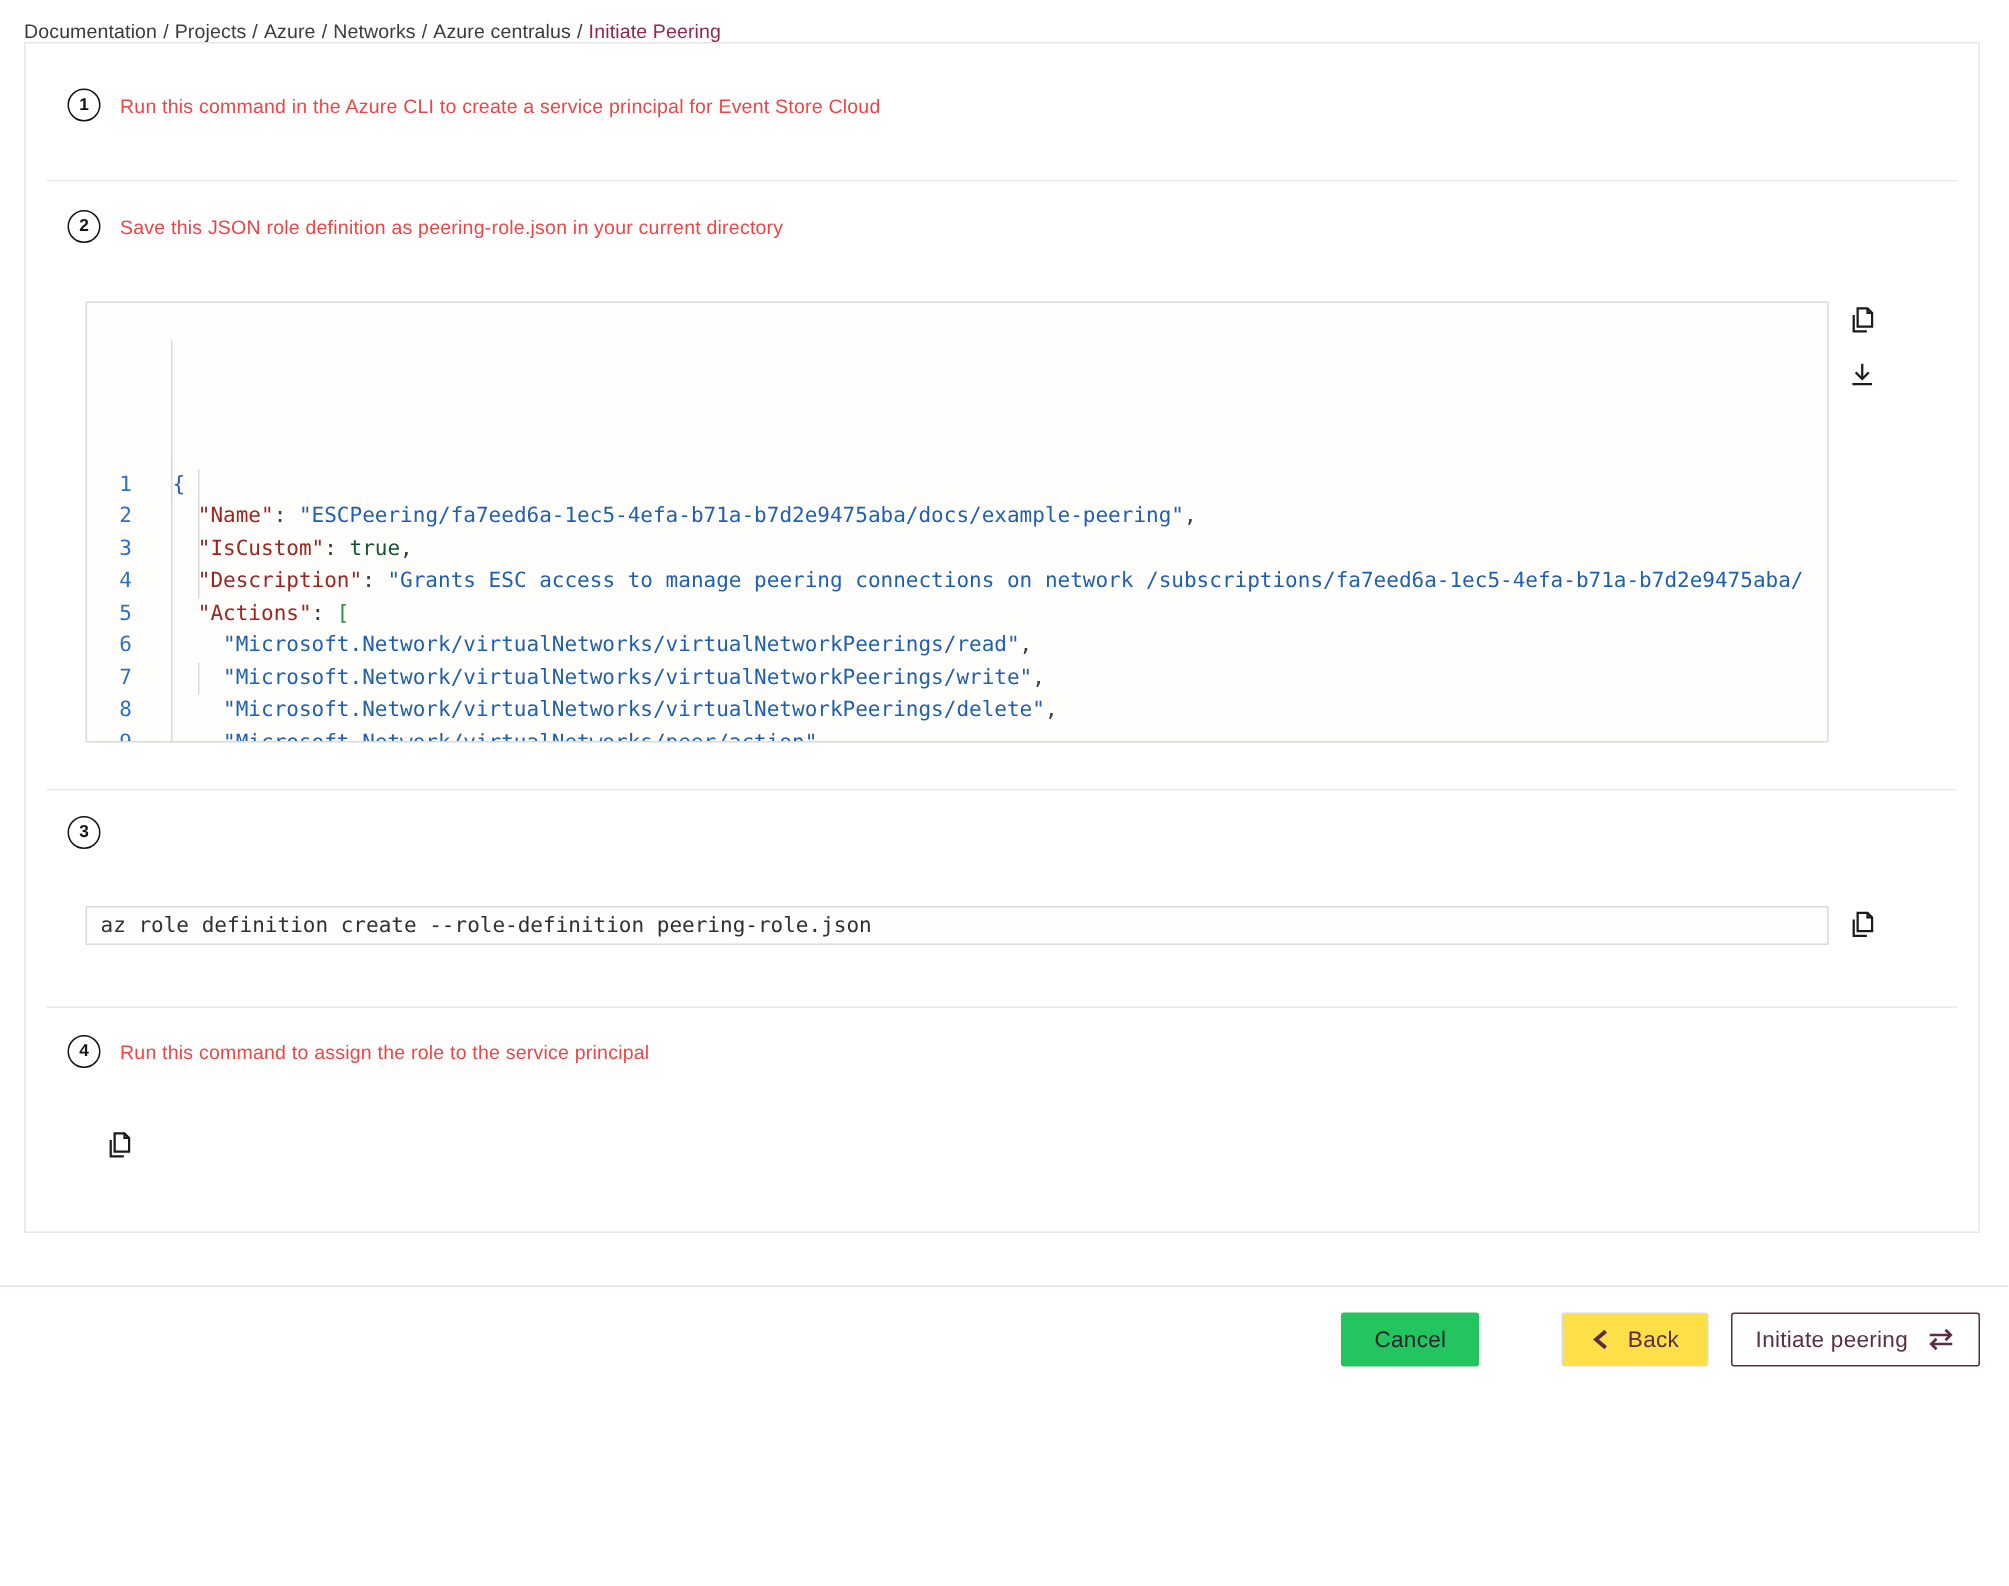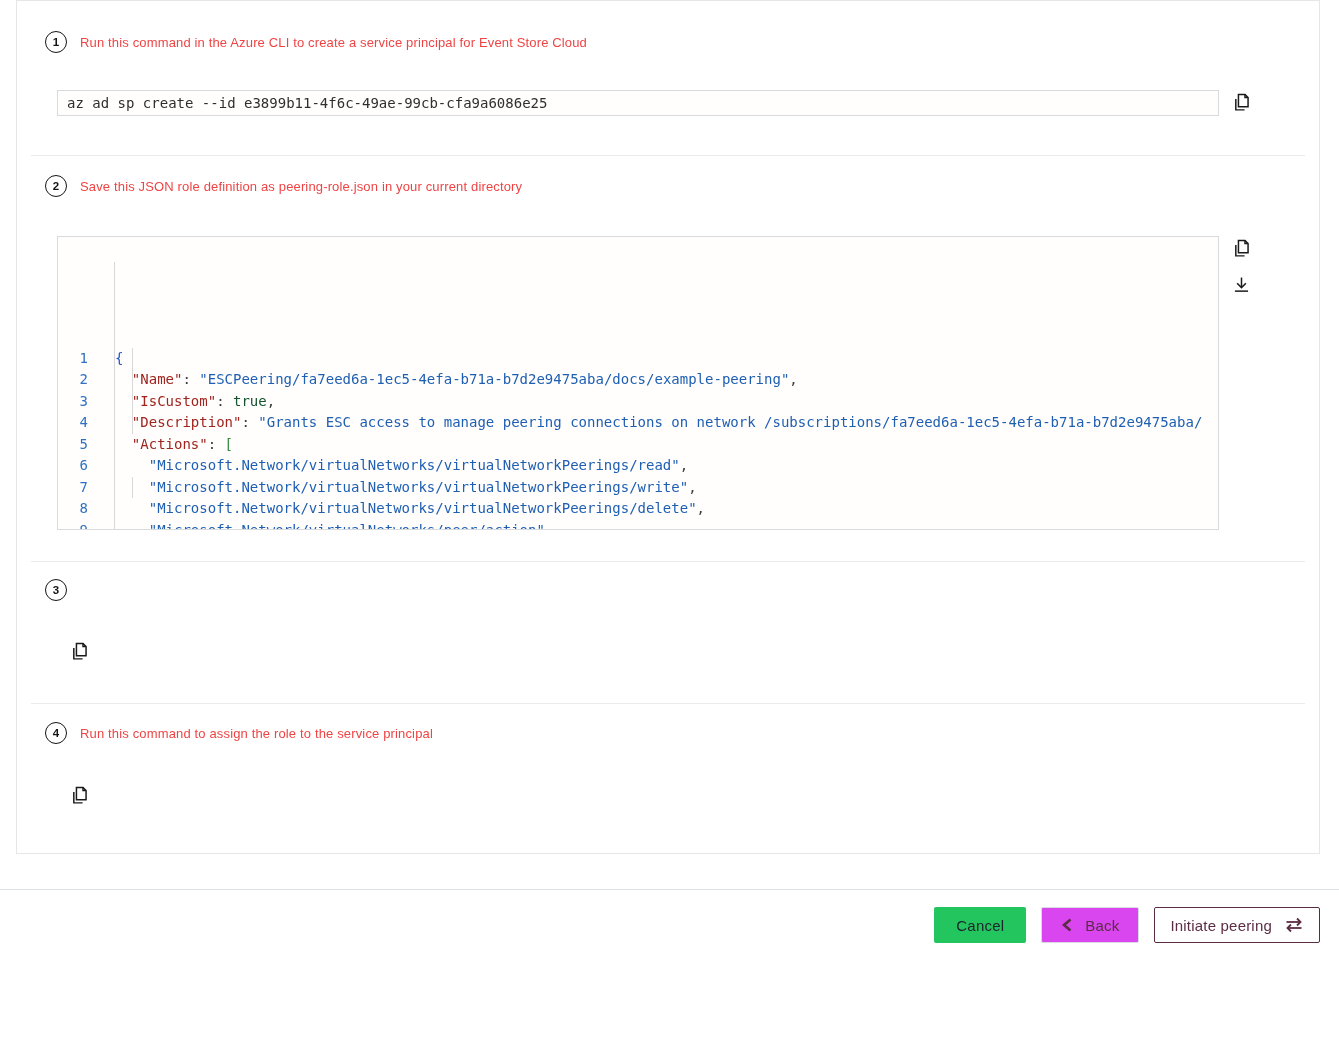--- a/index.html
+++ b/index.html
@@ -83,50 +83,39 @@
 
   
   .footer-divider { height: 1px; background: #dbe2ea; margin-top: 35px; width: 1339px; margin-left: -16px; }
   .footer-actions { display: flex; justify-content: flex-end; align-items: center; gap: 15px; margin-top: 17px; }
   .btn {
     height: 36px; font-size: 15px; letter-spacing: .2px; border-radius: 2px;
     display: inline-flex; align-items: center; justify-content: center;
     font-family: "Liberation Sans", sans-serif; cursor: pointer;
   }
   .btn-cancel { background: #22c55e; border: none; color: #20262d; padding: 0 22px; }
-  .btn-back { background: #d946ef; border: 1px solid #d8dbdf; color: #5b2d44; padding: 0 19px; gap: 12px; }
+  .btn-back { background: #fde047; border: 1px solid #d8dbdf; color: #5b2d44; padding: 0 19px; gap: 12px; margin-left: 40px; }
   .btn-initiate { background: #fff; border: 1px solid #5b2d44; color: #5b2d44; padding: 0 15px; gap: 12px; }
 </style>
 </head>
 <body>
 
 <div class="page-inner">
 
+  <nav class="breadcrumb">
+    <span class="crumb">Documentation</span><span class="sep">/</span><span class="crumb">Projects</span><span class="sep">/</span><span class="crumb">Azure</span><span class="sep">/</span><span class="crumb">Networks</span><span class="sep">/</span><span class="crumb">Azure centralus</span><span class="sep">/</span><span class="crumb-current">Initiate Peering</span>
+  </nav>
 
 
   <div class="card">
 
     <section class="step-section s1">
       <div class="step-header">
         <div class="step-circle">1</div>
         <div class="step-label">Run this command in the Azure CLI to create a service principal for Event Store Cloud</div>
-      </div>
-      <div class="code-row">
-        <div class="code-col">
-          <div class="code-box">az ad sp create --id e3899b11-4f6c-49ae-99cb-cfa9a6086e25</div>
-        </div>
-        <div class="icon-col">
-          <button class="icon-btn" title="Copy">
-            <svg width="21" height="22" viewBox="0 0 24 24" fill="none" stroke="#1a1a1a" stroke-width="1.7">
-              <path d="M5.5 8.5 V21 H15.5" fill="none"></path>
-              <path d="M8.5 3.5 h7.5 l3.5 3.5 v10.5 h-11 z" fill="#ffffff"></path>
-              <path d="M16 3.5 V7 h3.5" fill="none"></path>
-            </svg>
-          </button>
-        </div>
       </div>
     </section>
 
     <div class="divider"></div>
 
     <section class="step-section s2">
       <div class="step-header">
         <div class="step-circle">2</div>
         <div class="step-label">Save this JSON role definition as peering-role.json in your current directory</div>
       </div>
@@ -158,20 +147,23 @@
       </div>
     </section>
 
     <div class="divider"></div>
 
     <section class="step-section s3">
       <div class="step-header">
         <div class="step-circle">3</div>
       </div>
       <div class="code-row">
+        <div class="code-col">
+          <div class="code-box">az role definition create --role-definition peering-role.json</div>
+        </div>
         <div class="icon-col">
           <button class="icon-btn" title="Copy">
             <svg width="21" height="22" viewBox="0 0 24 24" fill="none" stroke="#1a1a1a" stroke-width="1.7">
               <path d="M5.5 8.5 V21 H15.5" fill="none"></path>
               <path d="M8.5 3.5 h7.5 l3.5 3.5 v10.5 h-11 z" fill="#ffffff"></path>
               <path d="M16 3.5 V7 h3.5" fill="none"></path>
             </svg>
           </button>
         </div>
       </div>

